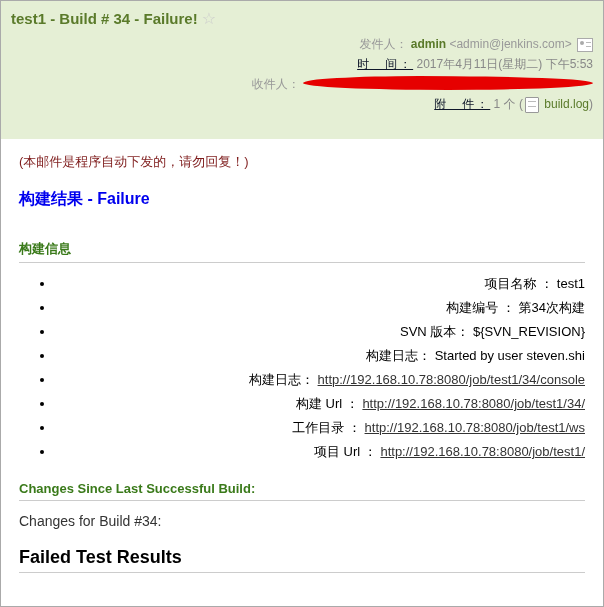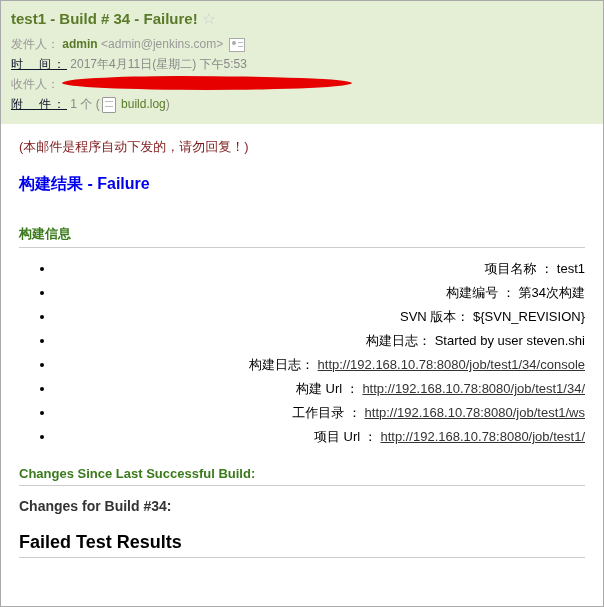--- a/index.html
+++ b/index.html
@@ -14,21 +14,21 @@
     width: 604px;
     height: 607px;
     box-sizing: border-box;
     border: 1px solid #aaa;
     overflow: hidden;
     position: relative;
     background: #fff;
   }
   .header {
     background: #e5efd5;
-    padding: 8px 10px 10px 10px;
+    padding: 8px 10px 25px 10px;
     box-sizing: border-box;
   }
   .subject-line {
     display: flex;
     align-items: center;
     gap: 4px;
     margin-bottom: 6px;
   }
   .subject {
     font-size: 15px;
@@ -36,20 +36,21 @@
     color: #5a7a2a;
   }
   .star-icon {
     color: #ccc;
     font-size: 16px;
   }
   .meta-row {
     line-height: 20px;
     font-size: 12px;
     color: #888;
+    text-align: right;
   }
   .meta-label {
     color: #0f172a;
     letter-spacing: 2px;
     text-decoration: underline;
   }
   .meta-label-tight {
     color: #999;
   }
   .from-name {
@@ -163,21 +164,20 @@
   .section-head-black {
     font-weight: bold;
     color: #000;
     font-size: 18px;
     margin: 6px 0 4px 0;
   }
   .plain {
     font-size: 14px;
     color: #333;
     margin: 4px 0 18px 0;
-    font-weight: bold;
   }
 </style>
 </head>
 <body>
 <div class="container">
 
   <div class="header">
     <div class="subject-line">
       <span class="subject">test1 - Build # 34 - Failure!</span>
       <span class="star-icon">☆</span>

